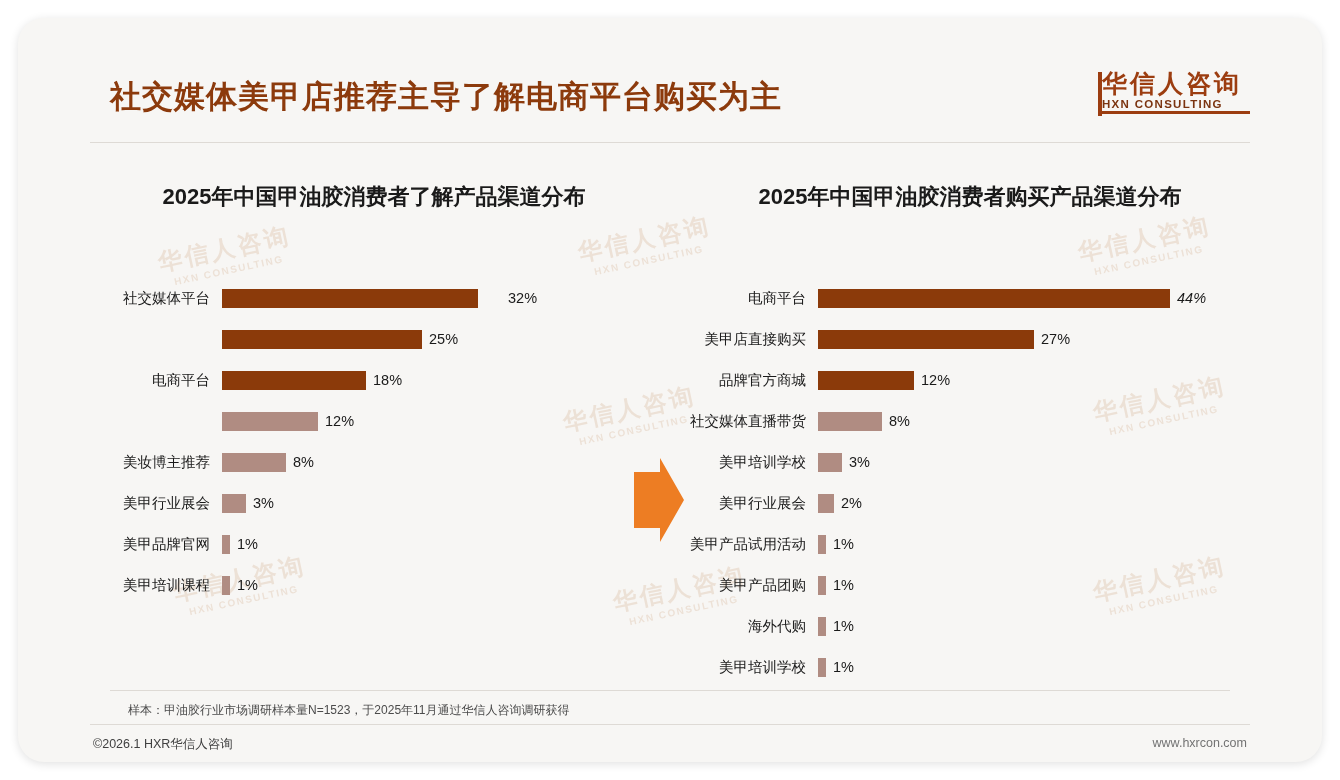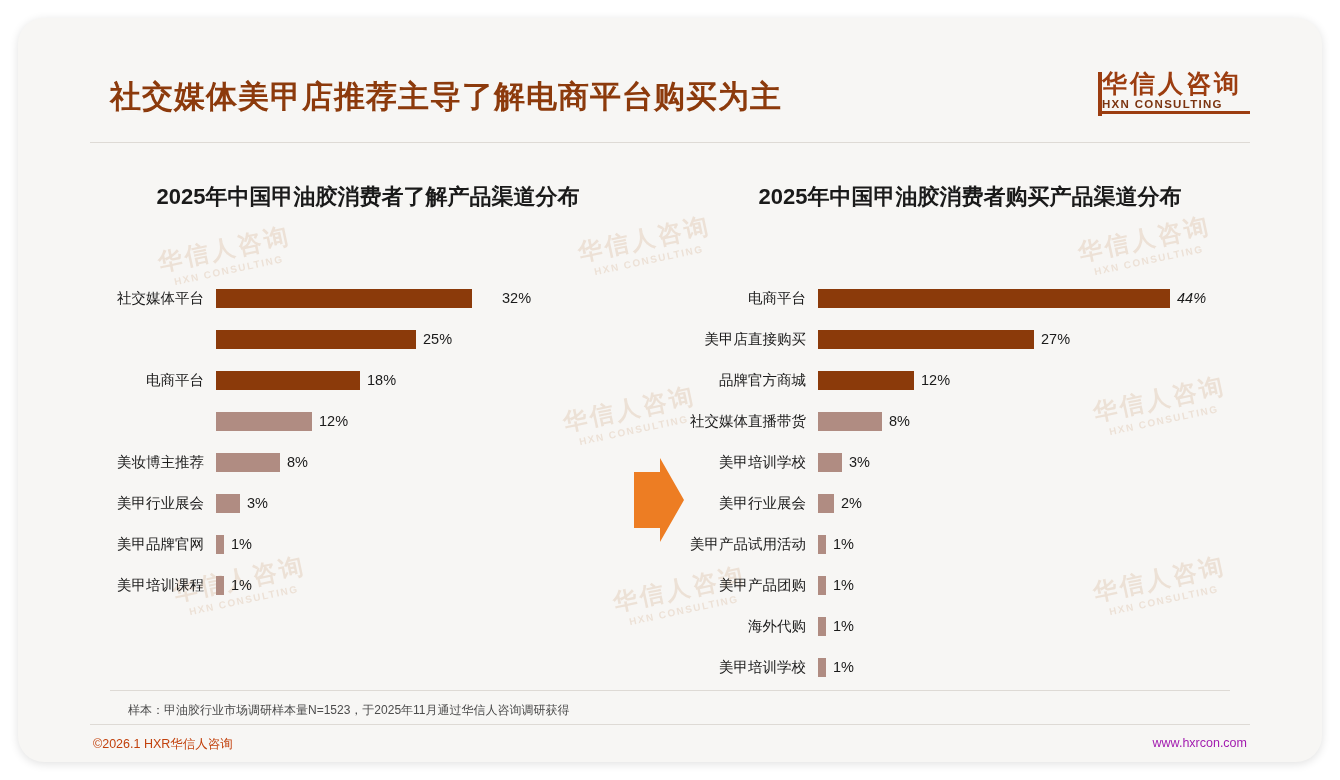--- a/index.html
+++ b/index.html
@@ -90,21 +90,21 @@
     background: #dedad5;
   }
 
   
   .panel {
     position: absolute;
     top: 150px;
     width: 560px;
     height: 520px;
   }
-  .panel-left { left: 70px; }
+  .panel-left { left: 76px; }
   .panel-right { left: 672px; }
   .panel-title {
     position: absolute;
     top: 14px;
     left: 0;
     width: 560px;
     text-align: center;
     font-size: 22px;
     font-weight: bold;
     color: #1a1a1a;
@@ -189,29 +189,29 @@
     top: 706px;
     width: 1160px;
     height: 1px;
     background: #dedad5;
   }
   .copyright {
     position: absolute;
     left: 75px;
     top: 718px;
     font-size: 12.5px;
-    color: #c2410c;
+    color: #404040;
     white-space: nowrap;
   }
   .website {
     position: absolute;
     right: 75px;
     top: 718px;
     font-size: 12.5px;
-    color: #a21caf;
+    color: #737373;
     white-space: nowrap;
   }
 
   
   .wm {
     position: absolute;
     color: #b8763f;
     opacity: 0.16;
     pointer-events: none;
     transform: rotate(-12deg);

